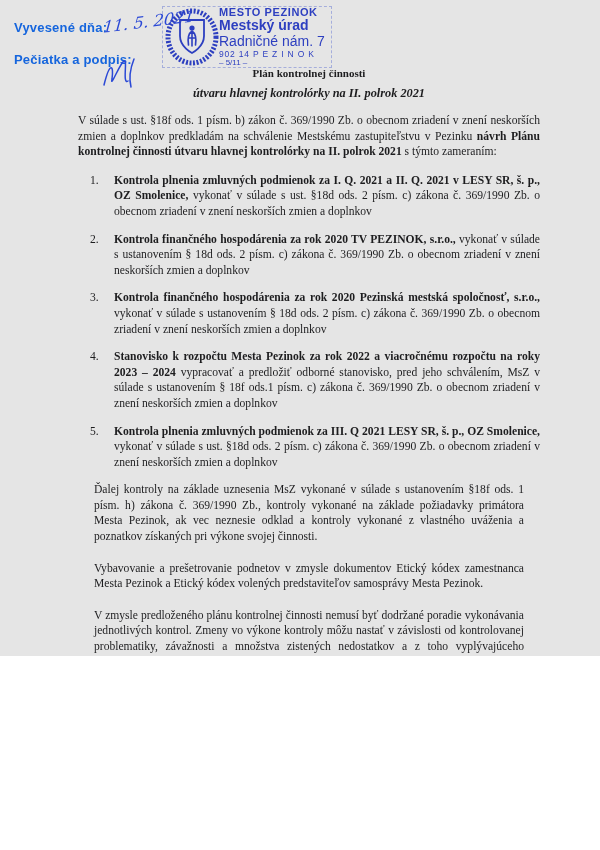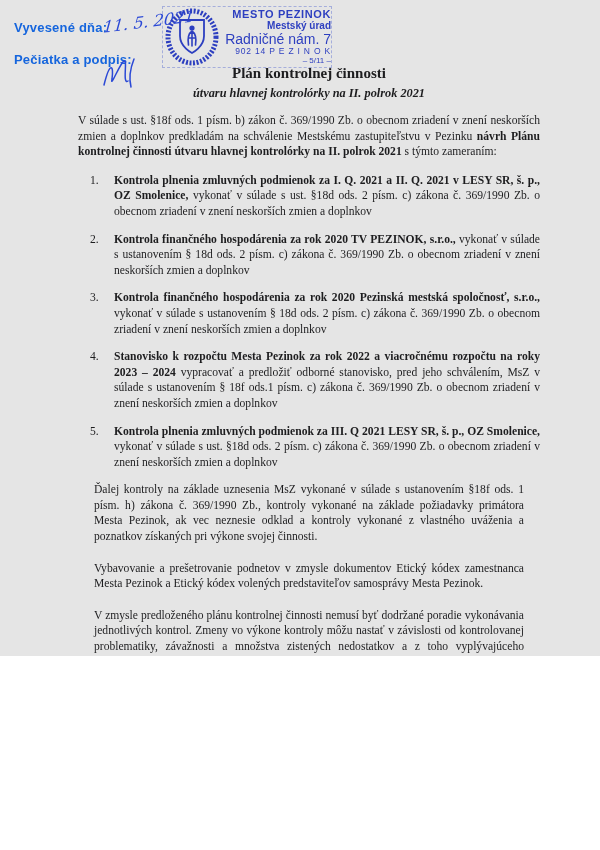--- a/index.html
+++ b/index.html
@@ -27,34 +27,34 @@
   }
   .signature{position:absolute;left:100px;top:55px;}
   
   .stamp{
     position:absolute;left:162px;top:6px;width:170px;height:62px;
     border:1px dashed rgba(64,86,205,.38);
     display:flex;align-items:center;box-sizing:border-box;
   }
   .emblem{margin-left:2px;flex:0 0 auto;}
   .stamp-text{
-    flex:1;text-align:right;color:var(--stampblue);
+    flex:1;text-align:left;color:var(--stampblue);
     font-family:"Liberation Sans",sans-serif;line-height:1.12;
   }
   .stamp-city{font-weight:700;font-size:11px;letter-spacing:.6px;}
-  .stamp-office{font-weight:700;font-size:10px;}
+  .stamp-office{font-weight:700;font-size:14px;}
   .stamp-street{font-size:14px;}
   .stamp-postal{font-size:8.5px;letter-spacing:.8px;}
   .stamp-number{font-size:8px;}
   
   .main{
     position:absolute;left:78px;top:64px;width:462px;
     font-size:11.6px;line-height:15.6px;text-align:justify;
   }
-  .t1{margin:0;text-align:center;font-weight:700;font-size:15px;line-height:19px;}
+  .t1{margin:0;text-align:center;font-weight:700;font-size:11px;line-height:19px;}
   .t2{margin:2px 0 0;text-align:center;font-weight:700;font-size:12.3px;line-height:17px;font-style:italic;}
   .intro{margin:11px 0 0;}
   .plan{margin-top:13px;}
   .item{display:flex;margin:0 0 12px 12px;}
   .item .num{flex:0 0 24px;width:24px;}
   .item .txt{flex:1;text-align:justify;}
   .b{font-weight:700;}
   .para{margin:16px;}
   .p1{margin-top:12px;}
   .p2{margin-top:7px;}

